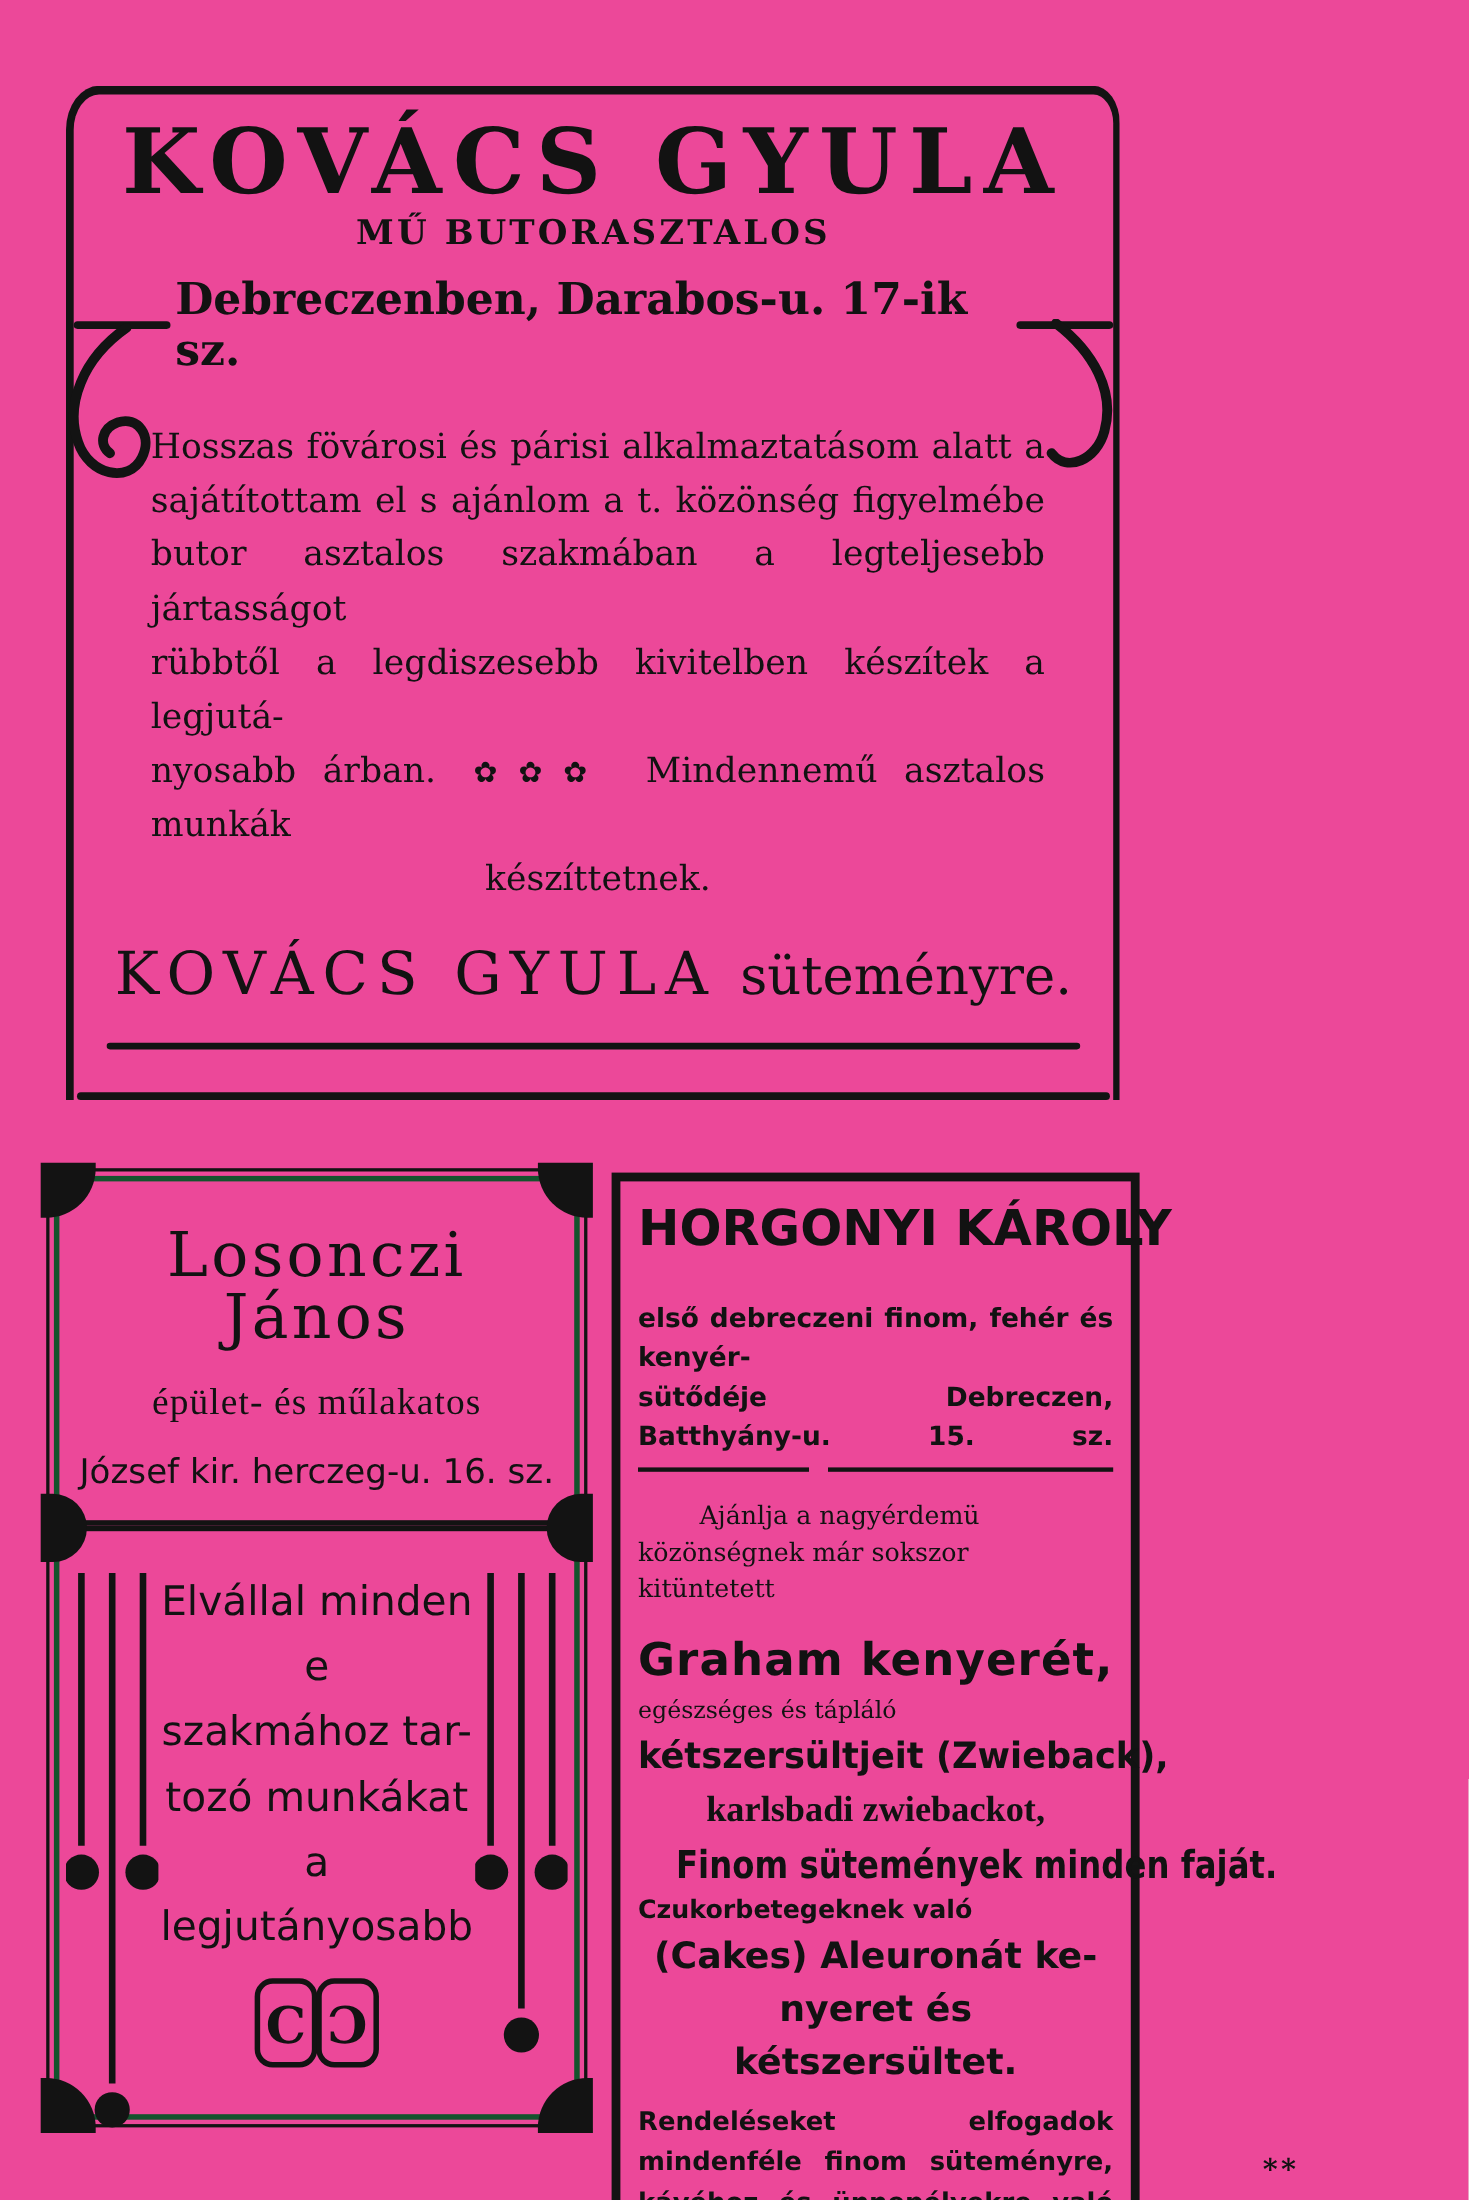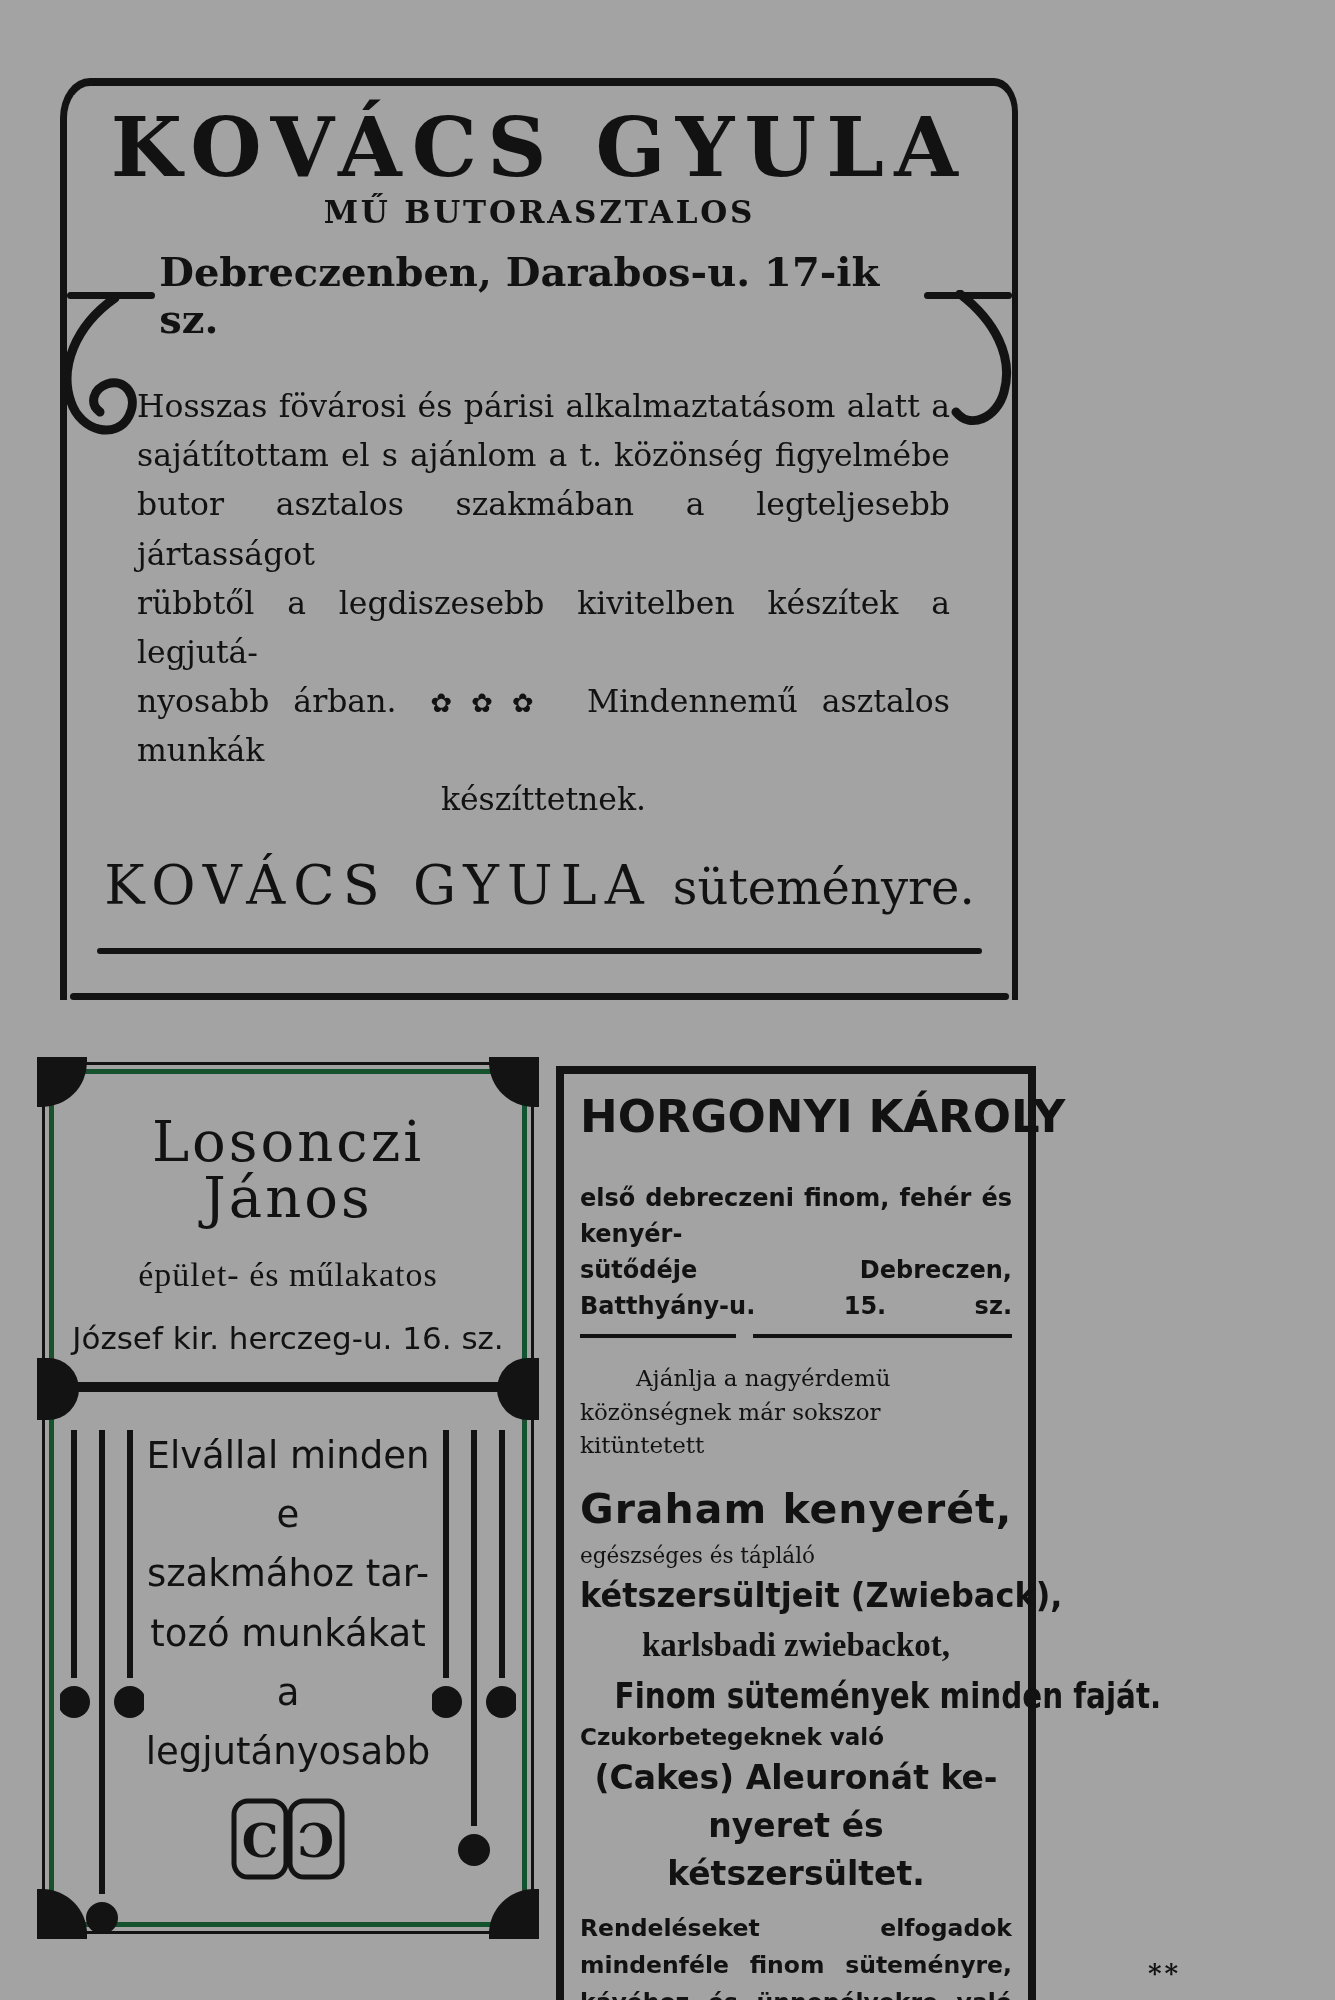--- a/index.html
+++ b/index.html
@@ -1,21 +1,21 @@
 <!DOCTYPE html>
 <html lang="hu"><head>
 <meta charset="utf-8">
 <title>Scanned advertisement page</title>
 <style>
   html, body { margin: 0; padding: 0; background: #e8e8e4; }
   .page {
     position: relative;
     width: 1335px; height: 2000px;
     margin: 0 auto;
-    background: #a3a3a3;
+    background: #ec4899;
     color: #121212;
     font-family: "DejaVu Serif", serif;
     overflow: hidden;
   }
 
   
   .kovacs { position: absolute; left: 60px; top: 78px; width: 958px; height: 922px; }
   .k-frame {
     position: absolute; inset: 0;
     border-left: 7px solid #131313;

